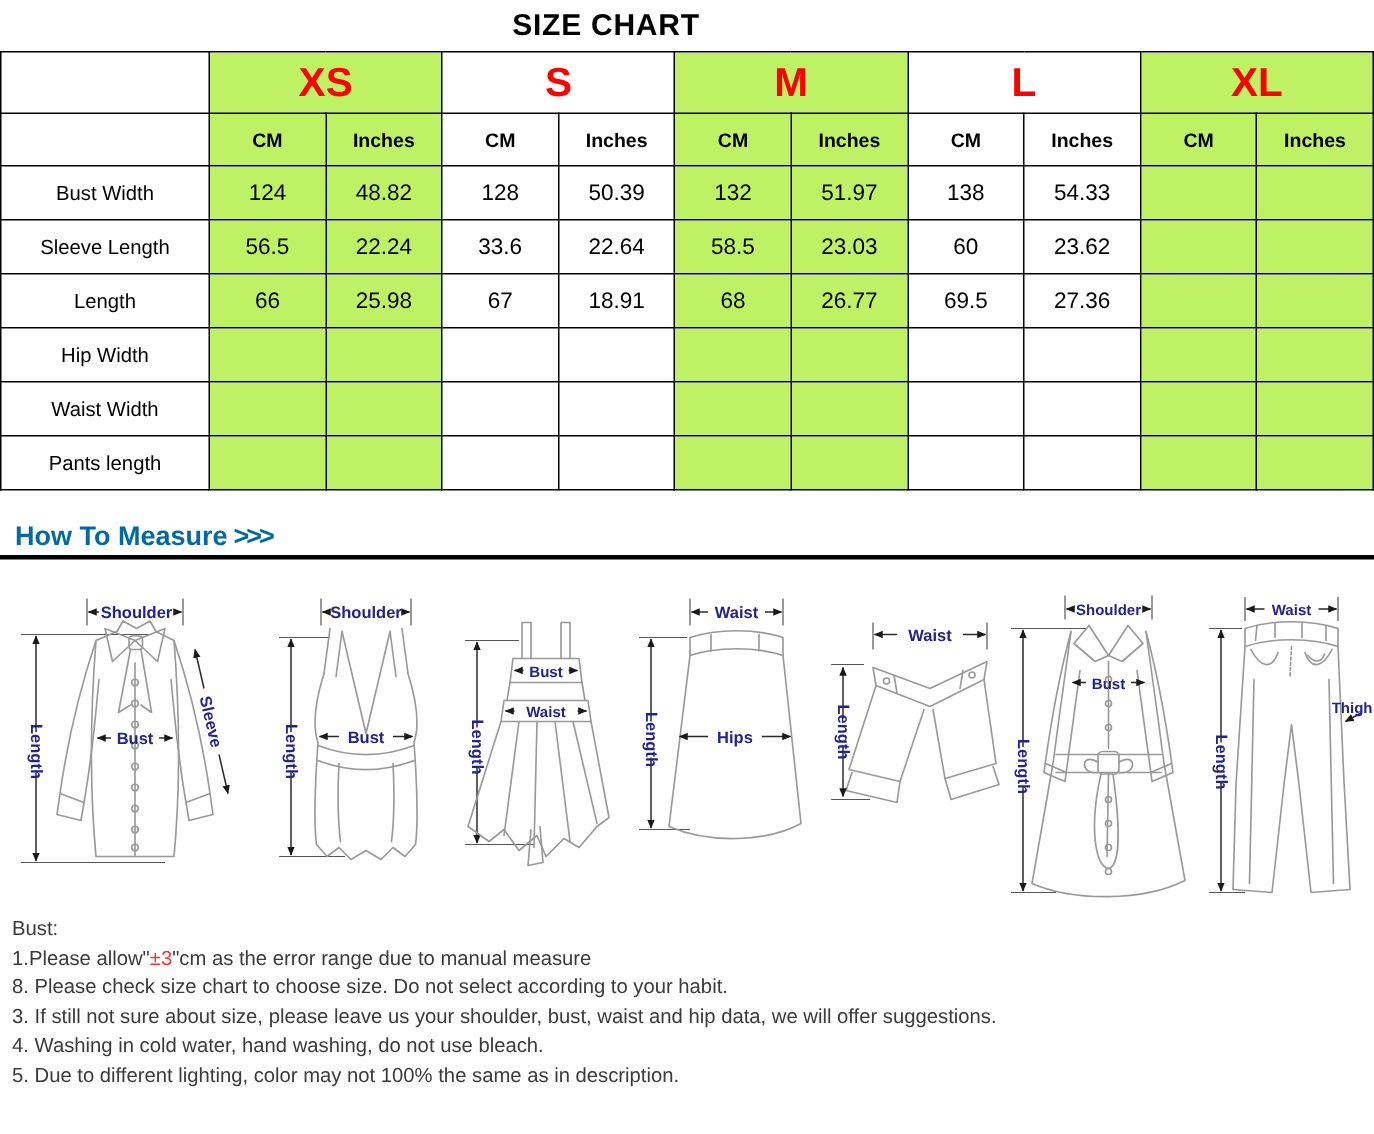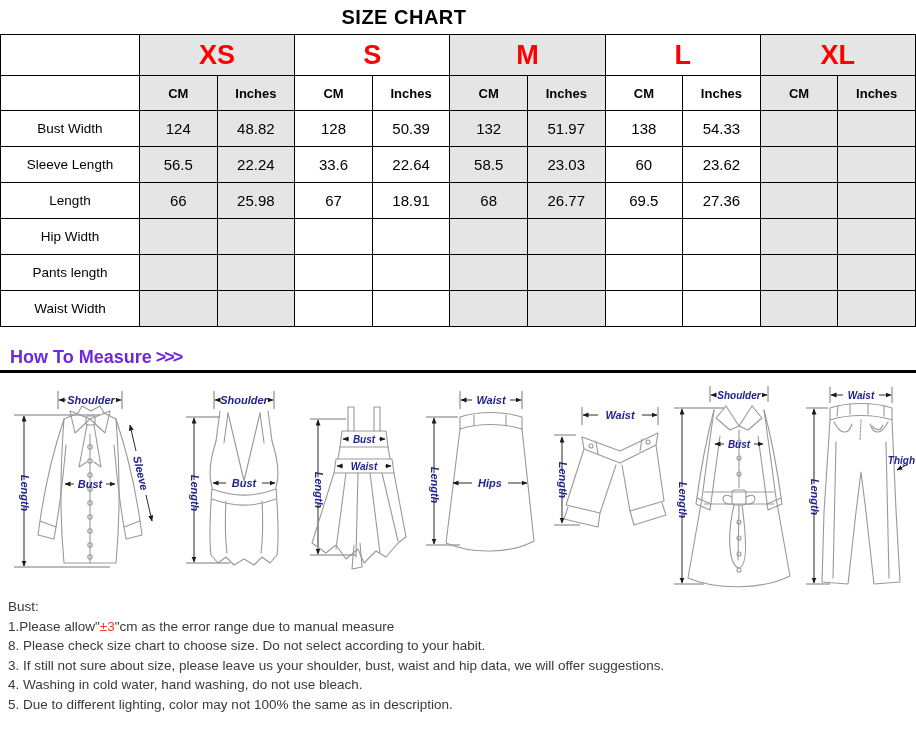--- a/index.html
+++ b/index.html
@@ -4,31 +4,31 @@
 <style>
   html,body{margin:0;padding:0;background:#fff;}
   body{width:916px;height:756px;overflow:hidden;font-family:"Liberation Sans",sans-serif;color:#000;}
   .page{width:808px;height:756px;position:relative;}
 
   .title{height:34px;display:flex;align-items:center;justify-content:center;
          font-size:20px;font-weight:bold;letter-spacing:.5px;}
 
   table.size-chart{border-collapse:collapse;table-layout:fixed;width:916px;}
   table.size-chart td{border:1px solid #000;text-align:center;vertical-align:middle;padding:0;overflow:hidden;}
-  .g{background:#e5e5e5;}
+  .g{background:#bef264;}
   tr.r-size td{height:40px;font-size:27px;font-weight:bold;color:#ff0000;}
   tr.r-unit td{height:34px;font-size:13px;font-weight:bold;}
   tr.r-data td{height:35px;font-size:15px;}
   tr.r-data td.lbl{font-size:13.5px;}
 
-  .measure-head{margin:20px 0 2px 10px;font-size:18px;font-weight:bold;color:#6d28d9;}
+  .measure-head{margin:20px 0 2px 10px;font-size:18px;font-weight:bold;color:#0369a1;}
   .measure-head .arrows{letter-spacing:-2px;margin-left:4px;}
   .rule{height:3px;background:#000;width:916px;}
 
-  .garments{display:flex;align-items:center;height:212px;margin-top:8px;font-style:italic;}
+  .garments{display:flex;align-items:flex-start;height:212px;margin-top:20px;}
   .garments svg{display:block;flex:0 0 auto;}
   .ol{fill:none;stroke:#999;stroke-width:1.1;stroke-linejoin:round;stroke-linecap:round;}
   .ms{fill:none;stroke:#2a2a2a;stroke-width:1;}
   .gd{stroke:#555;stroke-width:.8;}
   .lb{fill:#23238e;font-family:"Liberation Sans",sans-serif;font-size:11px;font-weight:bold;}
   .lbs{fill:#23238e;font-family:"Liberation Sans",sans-serif;font-size:10px;font-weight:bold;}
 
   .notes{margin:4px 0 0 8px;font-size:13.5px;line-height:19.5px;color:#3a3a3a;}
   .notes .red{color:#ff3333;}
 </style>
@@ -121,34 +121,34 @@
       <td></td>
       <td></td>
       <td class="g"></td>
       <td class="g"></td>
       <td></td>
       <td></td>
       <td class="g"></td>
       <td class="g"></td>
     </tr>
     <tr class="r-data">
+      <td class="lbl">Waist Width</td>
+      <td class="g"></td>
+      <td class="g"></td>
+      <td></td>
+      <td></td>
+      <td class="g"></td>
+      <td class="g"></td>
+      <td></td>
+      <td></td>
+      <td class="g"></td>
+      <td class="g"></td>
+    </tr>
+    <tr class="r-data">
       <td class="lbl">Pants length</td>
-      <td class="g"></td>
-      <td class="g"></td>
-      <td></td>
-      <td></td>
-      <td class="g"></td>
-      <td class="g"></td>
-      <td></td>
-      <td></td>
-      <td class="g"></td>
-      <td class="g"></td>
-    </tr>
-    <tr class="r-data">
-      <td class="lbl">Waist Width</td>
       <td class="g"></td>
       <td class="g"></td>
       <td></td>
       <td></td>
       <td class="g"></td>
       <td class="g"></td>
       <td></td>
       <td></td>
       <td class="g"></td>
       <td class="g"></td>

